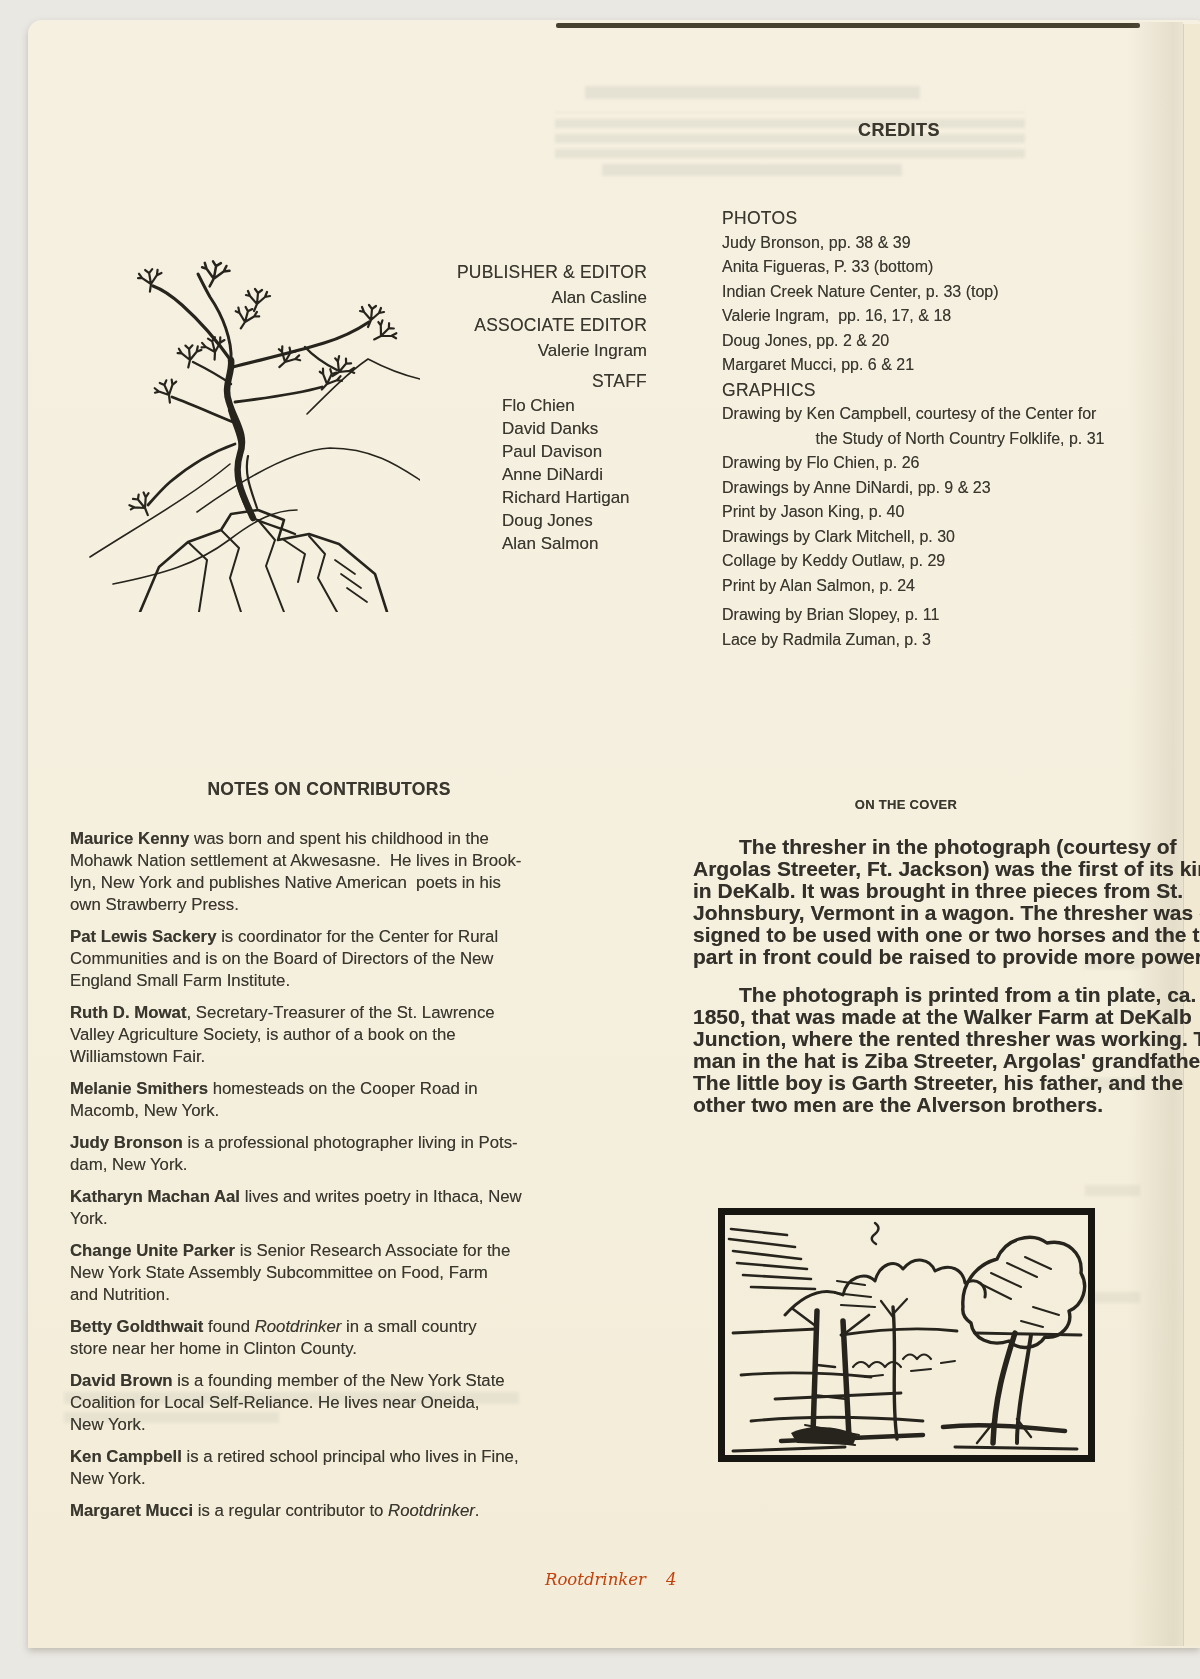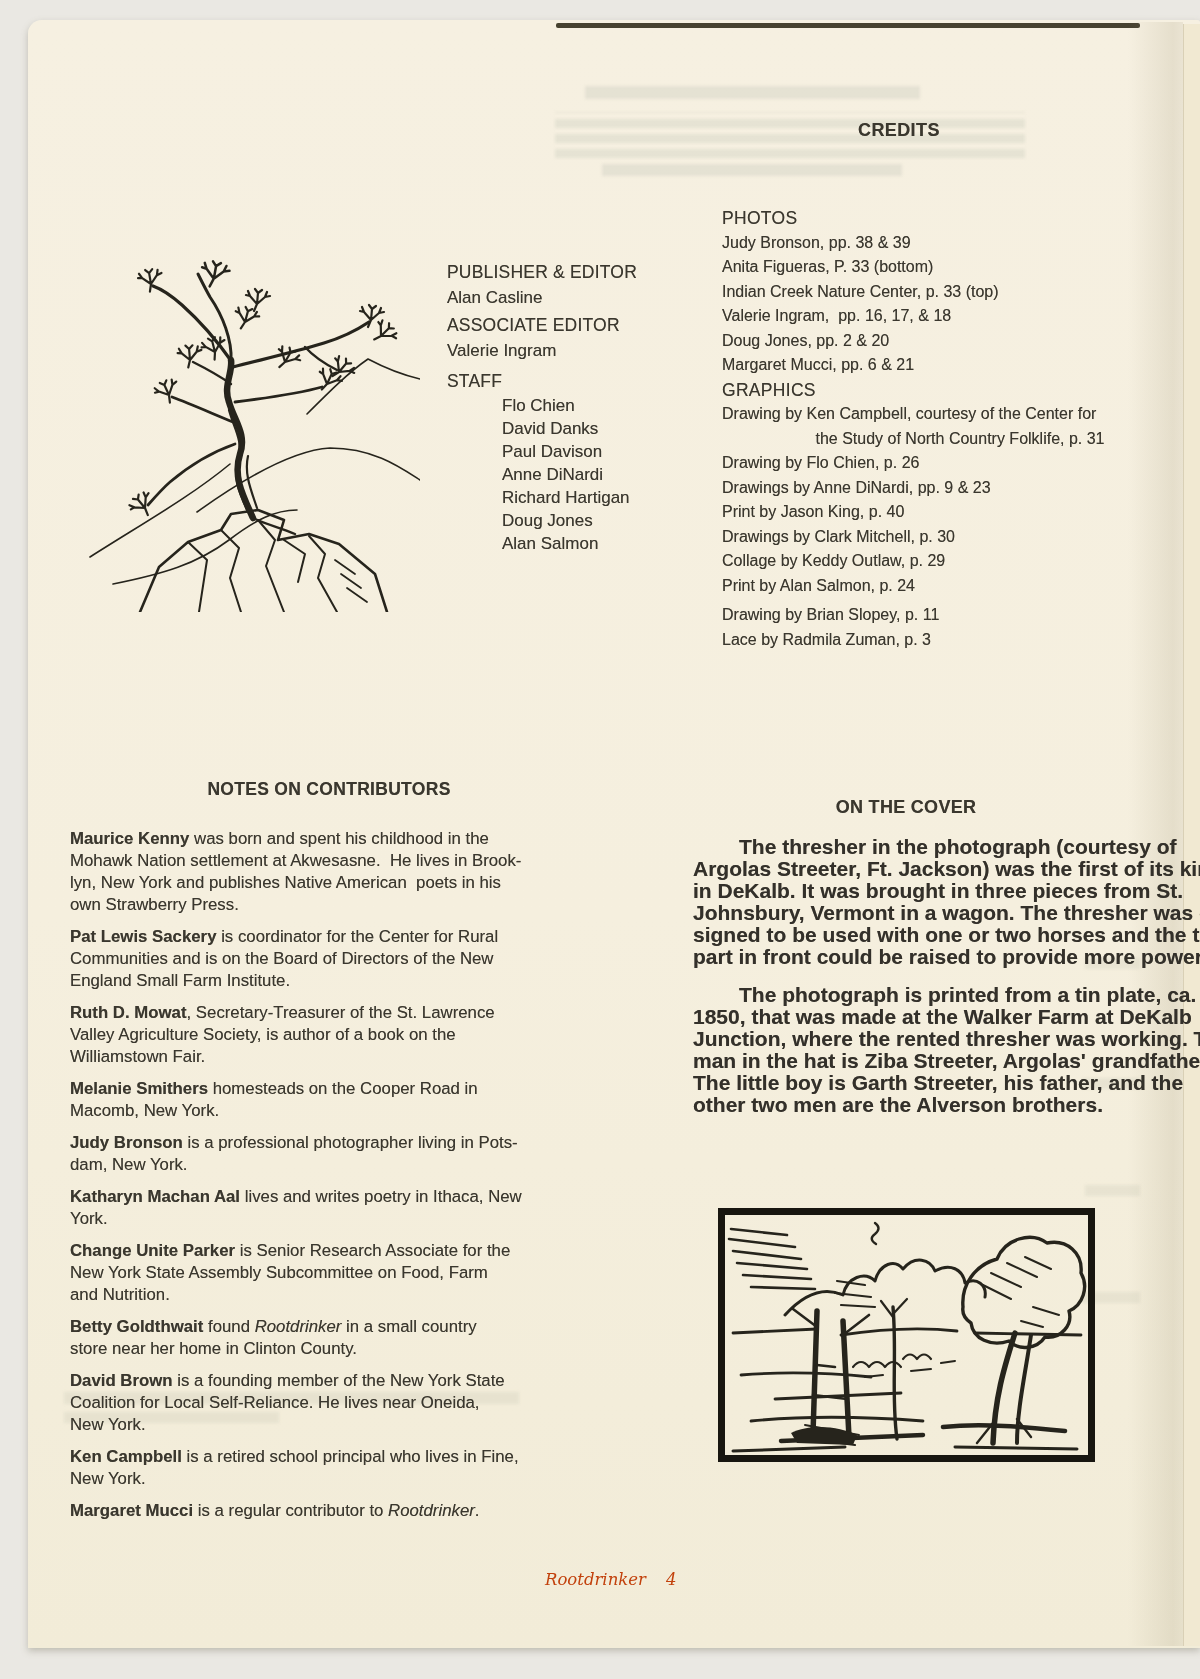--- a/index.html
+++ b/index.html
@@ -23,39 +23,39 @@
   .bleed{position:absolute;filter:blur(1.6px);}
   .bleed-bar{position:absolute;background:rgba(140,155,140,.16);}
   .bleed-block{position:absolute;background:repeating-linear-gradient(0deg,rgba(140,155,140,.15) 0 9px,rgba(0,0,0,0) 9px 15px);}
   .bleed-faint{position:absolute;background:rgba(125,135,118,.10);}
 
   .ink{text-shadow:0 0 .5px rgba(58,55,46,.55);}
 
   .credits-title{position:absolute;left:858px;top:120px;width:200px;font-weight:bold;font-size:18px;letter-spacing:.4px;white-space:pre;}
 
   .masthead{position:absolute;left:447px;top:260px;width:200px;}
-  .m-title{font-size:17.5px;line-height:25px;letter-spacing:.2px;white-space:pre;margin-top:3px;}
+  .m-title{font-size:17.5px;line-height:25px;letter-spacing:.2px;white-space:pre;margin-top:3px;text-align:right;}
   .m-title:first-child{margin-top:0;}
   .m-title.staff{margin-top:6px;}
   .m-name{font-size:17px;line-height:25px;white-space:pre;}
-  .ctr{text-align:left;}
+  .ctr{text-align:right;}
   .m-staff{font-size:17px;line-height:23px;padding-left:55px;white-space:pre;}
 
   .credits-col{position:absolute;left:722px;top:206px;width:450px;}
   .c-head{font-size:17.5px;line-height:24.5px;letter-spacing:.3px;white-space:pre;}
   .c-item{font-size:16px;line-height:24.5px;white-space:pre;}
   .c-item.ind{padding-left:26px;text-align:center;}
   .c-item.gap{margin-top:5px;}
 
   .notes-head{position:absolute;left:99px;top:779px;width:460px;text-align:center;font-weight:bold;font-size:17.5px;letter-spacing:.3px;white-space:pre;}
   .notes-col{position:absolute;left:70px;top:828px;width:520px;}
   .n-entry{font-size:16.8px;line-height:22px;margin:0 0 10px 0;white-space:pre;}
   .n-entry b{font-weight:bold;}
 
-  .cover-head{position:absolute;left:686px;top:797px;width:440px;text-align:center;font-weight:bold;font-size:18px;letter-spacing:.3px;white-space:pre;}
+  .cover-head{position:absolute;left:686px;top:797px;width:440px;text-align:center;font-weight:bold;font-size:13px;letter-spacing:.3px;white-space:pre;}
   .cover-col{position:absolute;left:693px;top:836px;width:430px;}
   .cov-p{font-size:21px;line-height:22px;font-weight:bold;margin:0 0 16px 0;white-space:pre;text-indent:46px;color:#33302a;}
 
   .cover-art{position:absolute;left:718px;top:1208px;width:363px;height:240px;border:7px solid #181610;background:transparent;}
   .tree-art{position:absolute;left:85px;top:212px;width:335px;height:400px;}
 
   .footer{position:absolute;left:545px;top:1570px;width:220px;font-family:"DejaVu Serif",serif;font-style:italic;font-size:16.5px;white-space:pre;color:#c2410c;}
   .footer .pg{margin-left:20px;}
 
   svg .ln{fill:none;stroke:#26241c;stroke-linecap:round;stroke-linejoin:round;}

